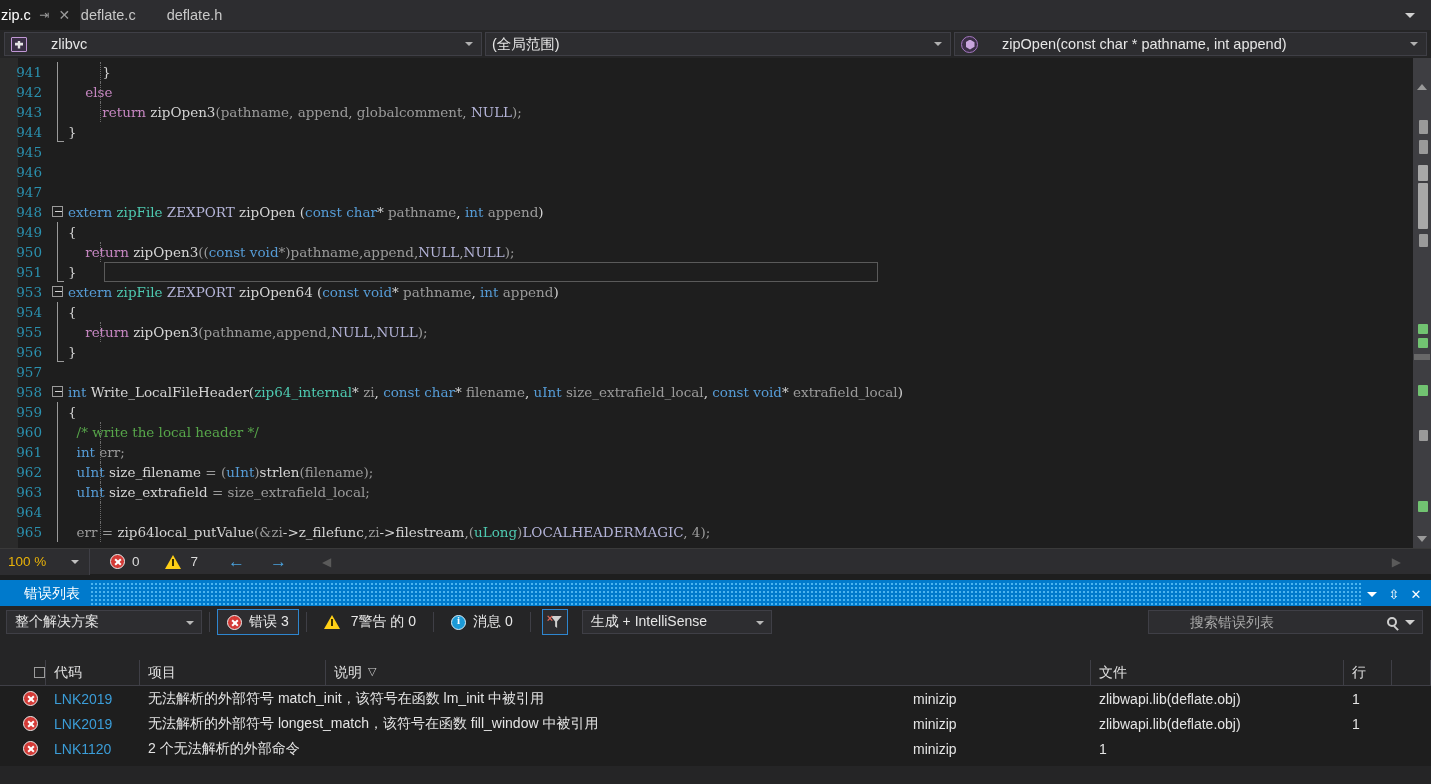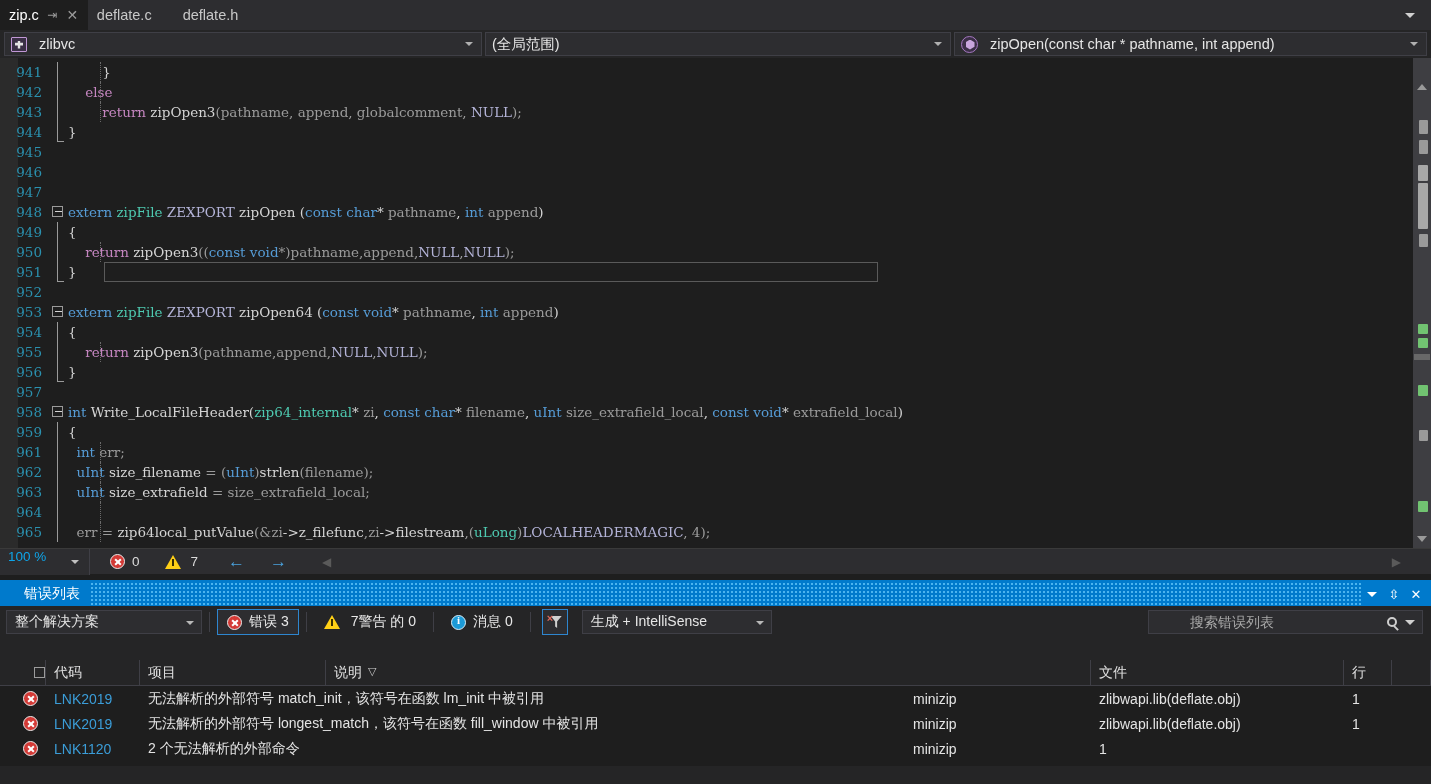--- a/index.html
+++ b/index.html
@@ -13,21 +13,21 @@
   body { position: relative; }
 
   
   #tabbar {
     position: absolute; top: 0; left: 0; width: 1431px; height: 30px;
     background: #2d2d30;
     display: flex; align-items: stretch;
   }
   .tab {
     display: flex; align-items: center; gap: 7px;
-    padding: 0 9px 0 9px;
+    padding: 0 9px 0 1px;
     font-size: 14.5px; color: #c8c8c8;
     cursor: default; white-space: nowrap;
   }
   .tab.active { background: #1e1e1e; color: #ffffff; }
   .tab.active .tab-label { color: #ffffff; }
   .tab-label { line-height: 30px; }
   .tab-pin, .tab-close {
     font-size: 12px; color: #9a9a9a; line-height: 1;
     width: 13px; text-align: center;
   }
@@ -43,21 +43,21 @@
   }
 
   
   #navbar {
     position: absolute; top: 30px; left: 0; width: 1431px; height: 28px;
     background: #252526; display: flex; align-items: center;
     padding: 0 4px; gap: 3px;
   }
   .nav-combo {
     height: 24px; background: #2d2d30; border: 1px solid #3f3f46;
-    display: flex; align-items: center; gap: 12px;
+    display: flex; align-items: center; gap: 24px;
     padding: 0 4px 0 6px; color: #e6e6e6; font-size: 14.5px;
     position: relative; white-space: nowrap; overflow: hidden;
   }
   #nav-scope { width: 478px; }
   #nav-global { width: 466px; }
   #nav-member { flex: 1; }
   .nav-combo .combo-caret {
     position: absolute; right: 8px; top: 50%; margin-top: -2px;
     width: 0; height: 0;
     border-left: 4px solid transparent; border-right: 4px solid transparent;
@@ -166,22 +166,22 @@
     background: #686868; border-top: 2px solid #3e3e42; border-bottom: 2px solid #3e3e42;
   }
 
   
   #zoomstrip {
     position: absolute; top: 548px; left: 0; width: 1431px; height: 26px;
     background: #2d2d30; display: flex; align-items: center;
     border-top: 1px solid #3a3a3a;
   }
   #zoom-combo {
-    width: 90px; height: 26px; display: flex; align-items: flex-start;
-    padding: 0 6px 0 8px; color: #0ea5e9; font-size: 13.5px;
+    width: 90px; height: 26px; display: flex; align-items: center;
+    padding: 0 6px 0 8px; color: #eab308; font-size: 13.5px;
     background: #2d2d30; position: relative; border-right: 1px solid #3f3f46;
   }
   #zoom-combo .combo-caret {
     position: absolute; right: 10px; top: 11px;
     width: 0; height: 0;
     border-left: 4px solid transparent; border-right: 4px solid transparent;
     border-top: 4px solid #c0c0c0;
   }
   .count-group {
     display: flex; align-items: center; gap: 7px;
@@ -389,28 +389,28 @@
       <div class="cline"><span class="lnum">942</span><span class="fold"><span class="fold-bar"></span></span><span class="ctext"><span class="p">    </span><span class="m">else</span></span><span class="ind" style="left: 100px;"></span></div>
       <div class="cline"><span class="lnum">943</span><span class="fold"><span class="fold-bar"></span></span><span class="ctext"><span class="p">        </span><span class="m">return</span><span class="p"> </span><span class="p">zipOpen3</span><span class="id">(</span><span class="id">pathname, append, globalcomment, </span><span class="pp">NULL</span><span class="id">);</span></span><span class="ind" style="left: 100px;"></span></div>
       <div class="cline"><span class="lnum">944</span><span class="fold"><span class="fold-bar end"></span></span><span class="ctext"><span class="p">}</span></span></div>
       <div class="cline"><span class="lnum">945</span><span class="fold"></span><span class="ctext"></span></div>
       <div class="cline"><span class="lnum">946</span><span class="fold"></span><span class="ctext"></span></div>
       <div class="cline"><span class="lnum">947</span><span class="fold"></span><span class="ctext"></span></div>
       <div class="cline"><span class="lnum">948</span><span class="fold"><span class="fold-box"></span></span><span class="ctext"><span class="k">extern</span><span class="p"> </span><span class="t">zipFile</span><span class="p"> </span><span class="pp">ZEXPORT</span><span class="p"> </span><span class="p">zipOpen</span><span class="p"> (</span><span class="k">const</span><span class="p"> </span><span class="k">char</span><span class="p">* </span><span class="id">pathname</span><span class="p">, </span><span class="k">int</span><span class="p"> </span><span class="id">append</span><span class="p">)</span></span></div>
       <div class="cline"><span class="lnum">949</span><span class="fold"><span class="fold-bar"></span></span><span class="ctext"><span class="p">{</span></span></div>
       <div class="cline"><span class="lnum">950</span><span class="fold"><span class="fold-bar"></span></span><span class="ctext"><span class="p">    </span><span class="m">return</span><span class="p"> </span><span class="p">zipOpen3</span><span class="id">((</span><span class="k">const</span><span class="p"> </span><span class="k">void</span><span class="id">*)</span><span class="id">pathname,append,</span><span class="pp">NULL</span><span class="id">,</span><span class="pp">NULL</span><span class="id">);</span></span><span class="ind" style="left: 100px;"></span></div>
       <div class="cline current"><span class="lnum">951</span><span class="fold"><span class="fold-bar end"></span></span><span class="ctext"><span class="p">}</span></span><span id="current-line-box" style="left: 104px;"></span></div>
-      <div class="cline"><span class="lnum">952</span><span class="fold"></span><span class="ctext"></span></div>
       <div class="cline"><span class="lnum">953</span><span class="fold"><span class="fold-box"></span></span><span class="ctext"><span class="k">extern</span><span class="p"> </span><span class="t">zipFile</span><span class="p"> </span><span class="pp">ZEXPORT</span><span class="p"> </span><span class="p">zipOpen64</span><span class="p"> (</span><span class="k">const</span><span class="p"> </span><span class="k">void</span><span class="p">* </span><span class="id">pathname</span><span class="p">, </span><span class="k">int</span><span class="p"> </span><span class="id">append</span><span class="p">)</span></span></div>
       <div class="cline"><span class="lnum">954</span><span class="fold"><span class="fold-bar"></span></span><span class="ctext"><span class="p">{</span></span></div>
       <div class="cline"><span class="lnum">955</span><span class="fold"><span class="fold-bar"></span></span><span class="ctext"><span class="p">    </span><span class="m">return</span><span class="p"> </span><span class="p">zipOpen3</span><span class="id">(</span><span class="id">pathname,append,</span><span class="pp">NULL</span><span class="id">,</span><span class="pp">NULL</span><span class="id">);</span></span><span class="ind" style="left: 100px;"></span></div>
       <div class="cline"><span class="lnum">956</span><span class="fold"><span class="fold-bar end"></span></span><span class="ctext"><span class="p">}</span></span></div>
       <div class="cline"><span class="lnum">957</span><span class="fold"></span><span class="ctext"></span></div>
       <div class="cline"><span class="lnum">958</span><span class="fold"><span class="fold-box"></span></span><span class="ctext"><span class="k">int</span><span class="p"> </span><span class="p">Write_LocalFileHeader</span><span class="p">(</span><span class="t">zip64_internal</span><span class="p">* </span><span class="id">zi</span><span class="p">, </span><span class="k">const</span><span class="p"> </span><span class="k">char</span><span class="p">* </span><span class="id">filename</span><span class="p">, </span><span class="k">uInt</span><span class="p"> </span><span class="id">size_extrafield_local</span><span class="p">, </span><span class="k">const</span><span class="p"> </span><span class="k">void</span><span class="p">* </span><span class="id">extrafield_local</span><span class="p">)</span></span></div>
       <div class="cline"><span class="lnum">959</span><span class="fold"><span class="fold-bar"></span></span><span class="ctext"><span class="p">{</span></span></div>
+      <div class="cline"><span class="lnum">960</span><span class="fold"><span class="fold-bar"></span></span><span class="ctext"><span class="p">  </span><span class="cm">/* write the local header */</span></span><span class="ind" style="left: 100px;"></span></div>
       <div class="cline"><span class="lnum">961</span><span class="fold"><span class="fold-bar"></span></span><span class="ctext"><span class="p">  </span><span class="k">int</span><span class="p"> </span><span class="id">err</span><span class="id">;</span></span><span class="ind" style="left: 100px;"></span></div>
       <div class="cline"><span class="lnum">962</span><span class="fold"><span class="fold-bar"></span></span><span class="ctext"><span class="p">  </span><span class="k">uInt</span><span class="p"> </span><span class="p">size_filename</span><span class="id"> = (</span><span class="k">uInt</span><span class="id">)</span><span class="p">strlen</span><span class="id">(</span><span class="id">filename</span><span class="id">);</span></span><span class="ind" style="left: 100px;"></span></div>
       <div class="cline"><span class="lnum">963</span><span class="fold"><span class="fold-bar"></span></span><span class="ctext"><span class="p">  </span><span class="k">uInt</span><span class="p"> </span><span class="p">size_extrafield</span><span class="id"> = </span><span class="id">size_extrafield_local</span><span class="id">;</span></span><span class="ind" style="left: 100px;"></span></div>
       <div class="cline"><span class="lnum">964</span><span class="fold"><span class="fold-bar"></span></span><span class="ctext"></span><span class="ind" style="left: 100px;"></span></div>
       <div class="cline"><span class="lnum">965</span><span class="fold"><span class="fold-bar"></span></span><span class="ctext" style="position: relative;"><span class="p">  </span><span class="id">err = </span><span class="p">zip64local_putValue</span><span class="id">(&amp;</span><span class="id">zi</span><span class="p">-&gt;</span><span class="p">z_filefunc</span><span class="id">,</span><span class="id">zi</span><span class="p">-&gt;</span><span class="p">filestream</span><span class="id">,(</span><span class="t">uLong</span><span class="id">)</span><span class="pp">LOCALHEADERMAGIC</span><span class="id">, 4);</span></span><span class="ind" style="left: 100px;"></span></div>
     </div>
 </div>
 
 <div id="scroll-splitter">
   <span class="updown-glyph">⇕</span>

